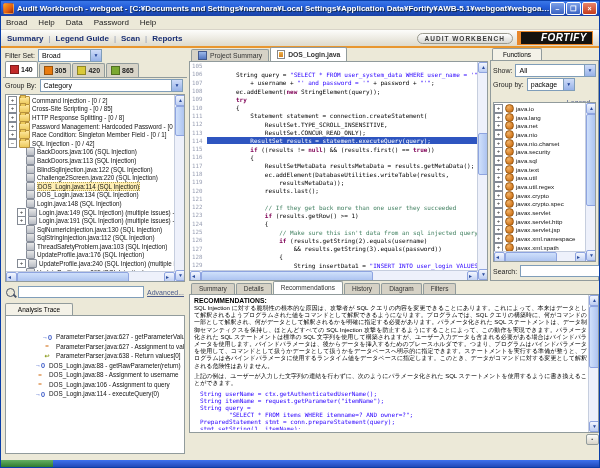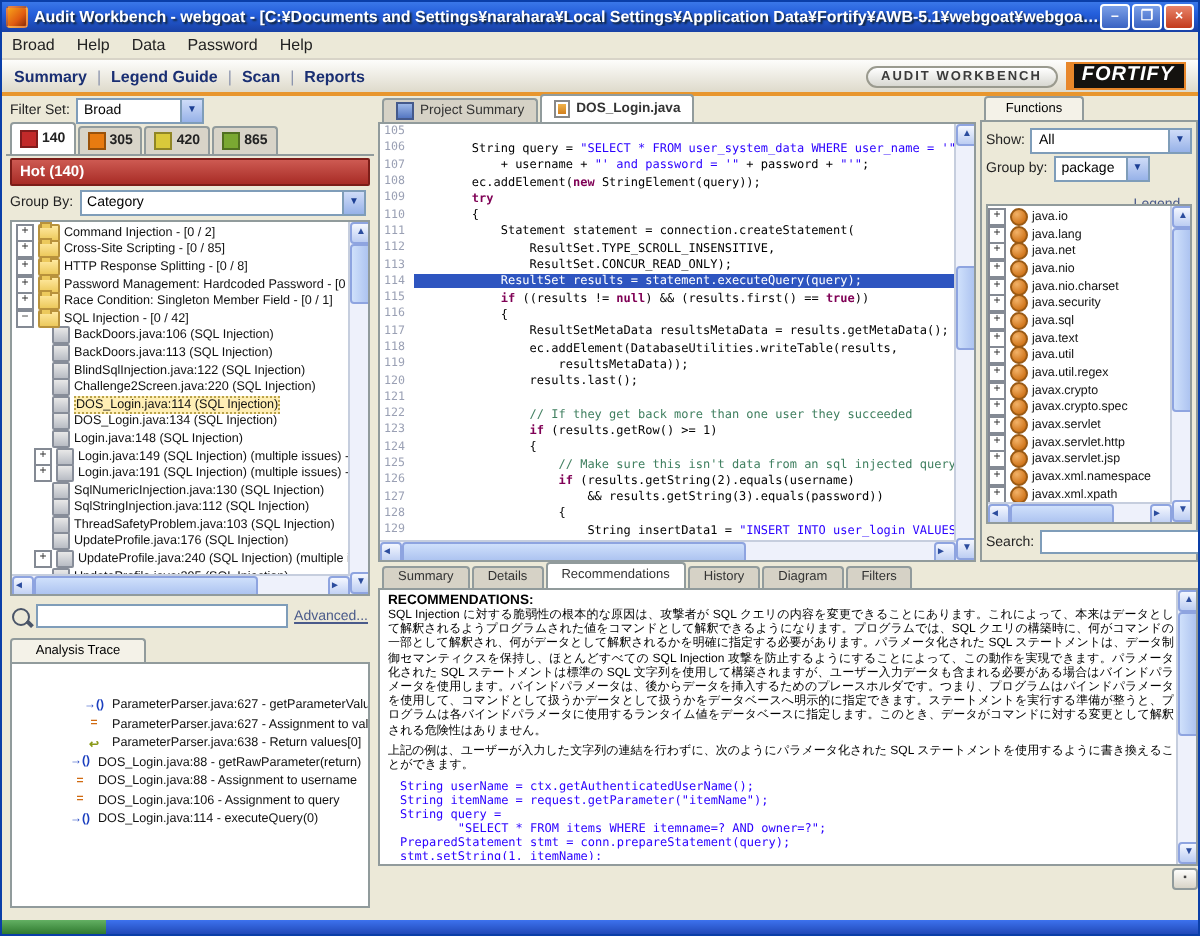--- a/index.html
+++ b/index.html
@@ -20,21 +20,21 @@
   .menubar{height:13px;display:flex;align-items:center;gap:9px;padding:0 4px;font-size:8px;color:#222;
     background:#ece9d8;border-bottom:1px solid #d8d4c8;}
   .menu-item{padding:0 1px;}
   .toolbar{height:16px;display:flex;align-items:center;padding:0 6px;
     background:linear-gradient(180deg,#fdfdfb,#dedacb);border-bottom:2px solid #e8962e;}
   .toolbar-items{display:flex;align-items:center;gap:5px;font-size:8px;font-weight:bold;color:#1a2f73;flex:1;}
   .tsep{color:#8b94ad;font-weight:normal;}
   .brand-badge{font-size:6.5px;font-weight:bold;letter-spacing:1px;color:#3b3b3b;background:linear-gradient(#ffffff,#d8d8d2);
     border:1px solid #9a9a8e;border-radius:6px;padding:1px 7px;margin-right:4px;}
   .fortify-logo{font-size:10px;font-weight:bold;font-style:italic;color:#fff;background:#14120f;
-    border:1px solid #e8872a;border-left:4px solid #e8872a;padding:0 5px 1px 4px;letter-spacing:.5px;}
+    border:1px solid #e8872a;border-left:4px solid #e8872a;padding:0 5px 1px 20px;letter-spacing:.5px;}
   
   .panel{position:absolute;background:#ece9d8;}
   .box{background:#fff;border:1px solid #919b9c;position:relative;overflow:hidden;}
   .lbl{font-size:7px;color:#222;}
   .combo{display:inline-flex;align-items:center;background:#fff;border:1px solid #7f9db9;height:11px;}
   .combo .cval{font-size:7px;padding:0 3px;flex:1;white-space:nowrap;}
   .combo .carr{width:10px;height:100%;background:linear-gradient(#cfdcf8,#97b2e8);border-left:1px solid #7f9db9;
     font-size:5px;color:#1c3f94;text-align:center;line-height:11px;}
   .link{font-size:7px;color:#4a5a8a;text-decoration:underline;}
   input.txt{border:1px solid #7f9db9;height:10px;font-size:7px;font-family:"Liberation Sans",sans-serif;padding:0 2px;}
@@ -187,21 +187,20 @@
         </span>
         <span class="chip">
           <span class="chip-sq" style="background: rgb(217, 201, 58);"></span>
           <span>420</span>
         </span>
         <span class="chip">
           <span class="chip-sq" style="background: rgb(122, 168, 50);"></span>
           <span>865</span>
         </span>
       </div>
-    <div class="hot">Hot (140)</div>
     <div class="lp-row">
       <span class="lbl">Group By:</span>
       <span class="combo" style="flex:1;margin-right:2px">
         <span class="cval">Category</span>
         <span class="carr">▼</span>
       </span>
     </div>
     <div class="tree-box box">
       <div class="tree">
           <div class="tree-row" style="padding-left: 2px;">

